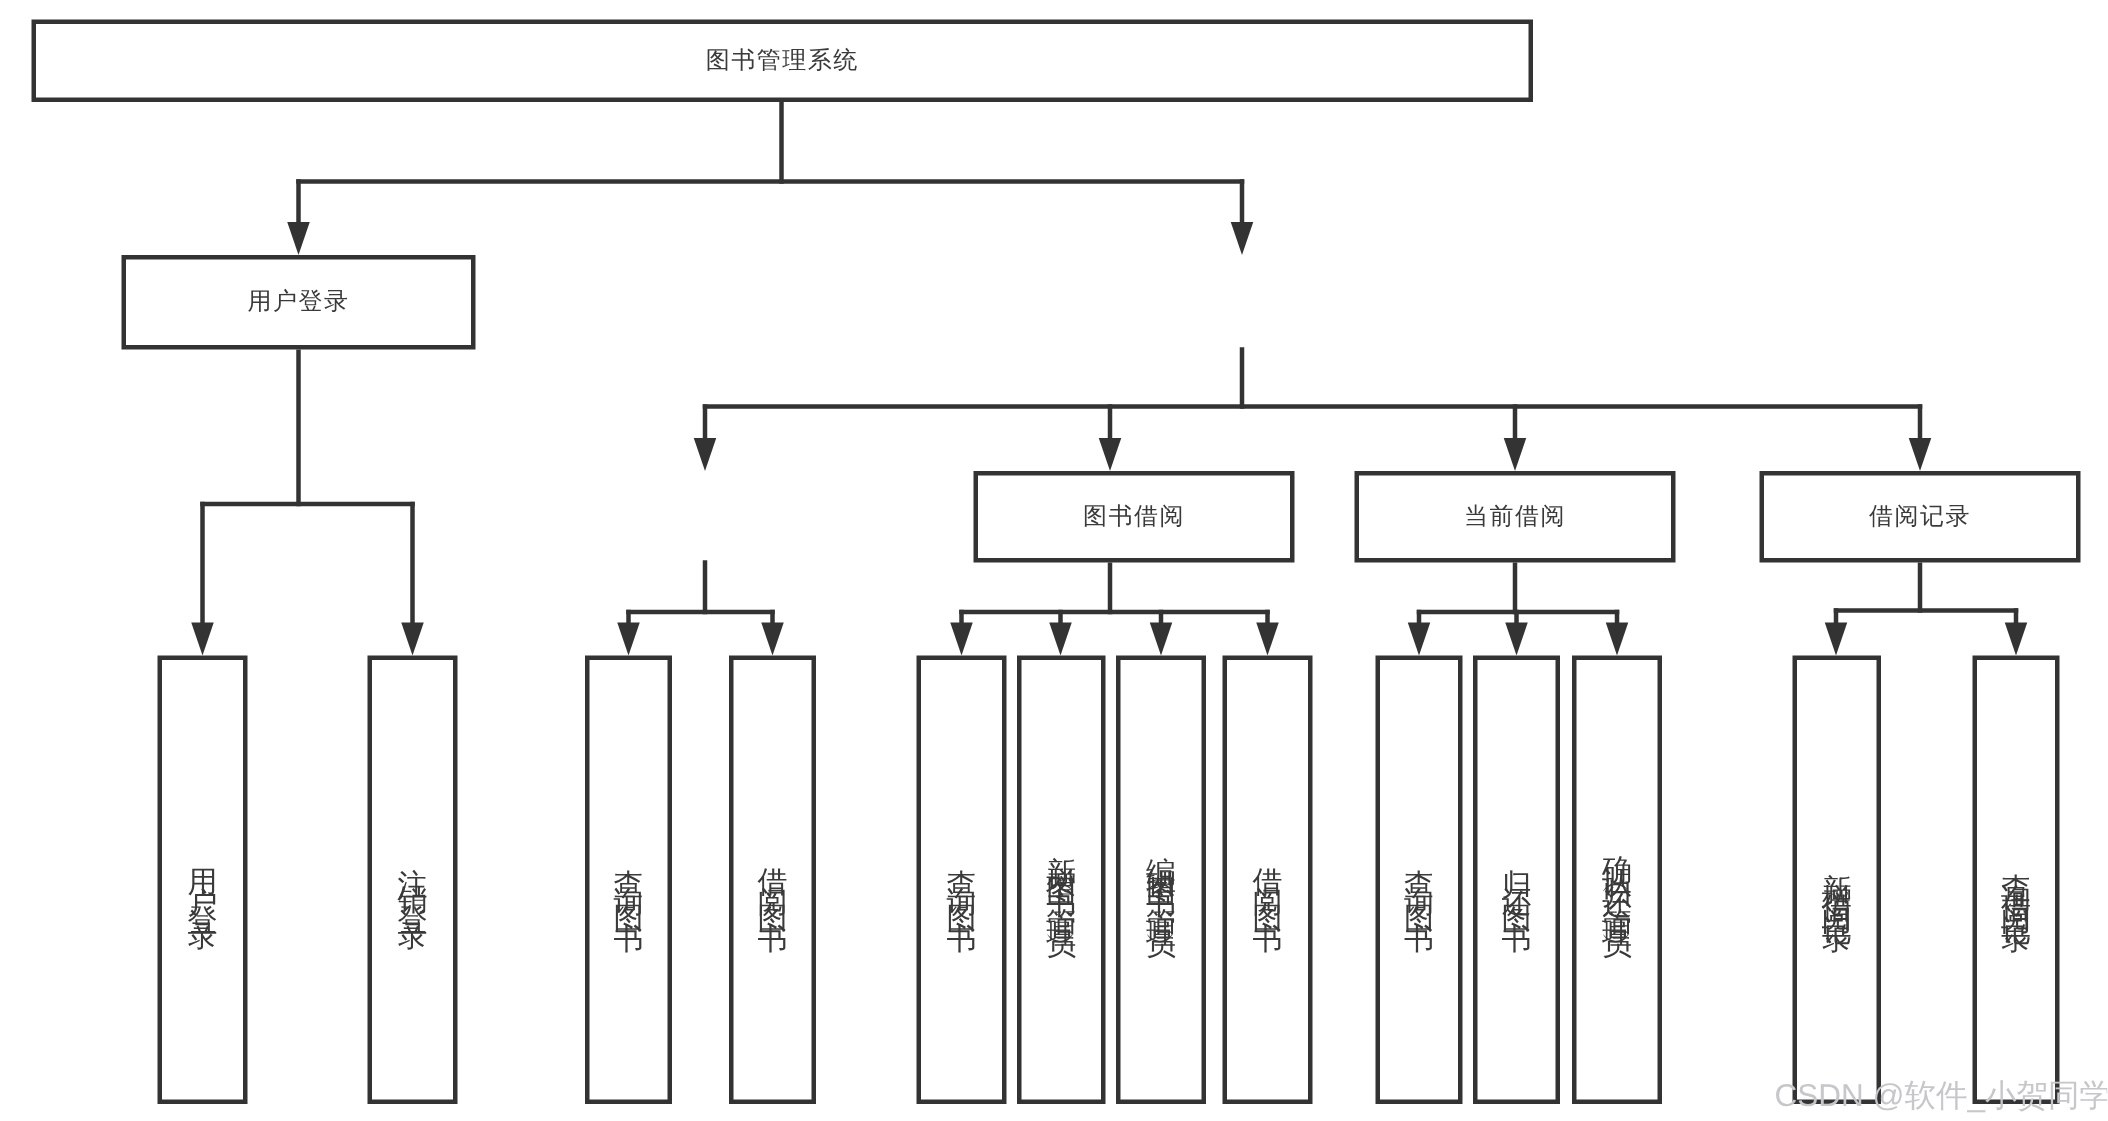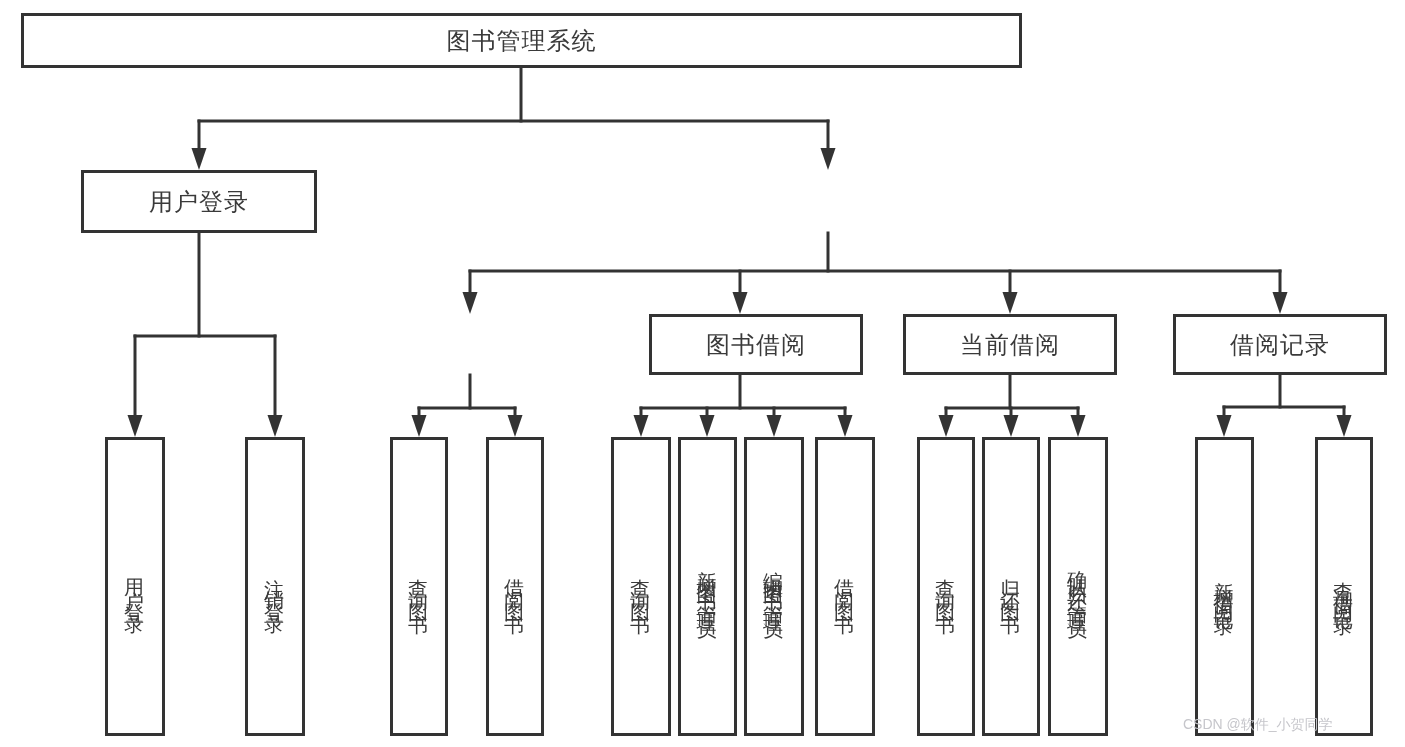--- a/index.html
+++ b/index.html
@@ -19,34 +19,34 @@
   .wires line{stroke:var(--line);stroke-width:3;stroke-linecap:square;}
   .wires polygon{fill:var(--line);stroke:none;}
   .box{
     position:absolute;
     box-sizing:border-box;
     border:3px solid var(--line);
     background:#ffffff;
     display:flex;align-items:center;justify-content:center;
     color:var(--text);
   }
-  .h{font-size:24px;letter-spacing:1px;}
+  .h{font-size:16px;letter-spacing:1px;}
   .v{
     writing-mode:vertical-rl;
     text-orientation:mixed;
     font-size:20px;
     letter-spacing:12px;
     top:437px;height:299px;
   }
   .v-tight{letter-spacing:7px;}
   .watermark{
     position:absolute;
     left:1183px;top:716px;
     width:222px;
-    font-size:14px;
+    font-size:21px;
     color:var(--watermark);
     white-space:nowrap;
     z-index:5;
   }
 </style>
 </head>
 <body>
 
 <div class="canvas">
 

